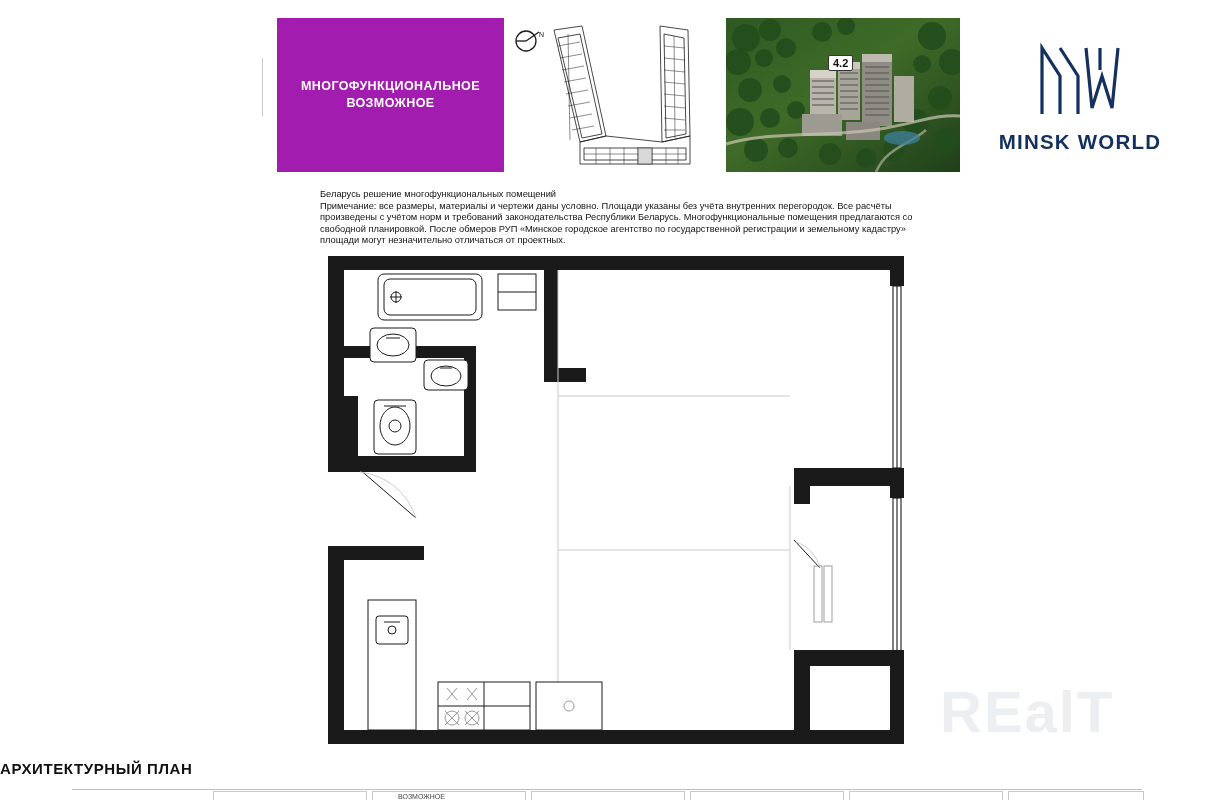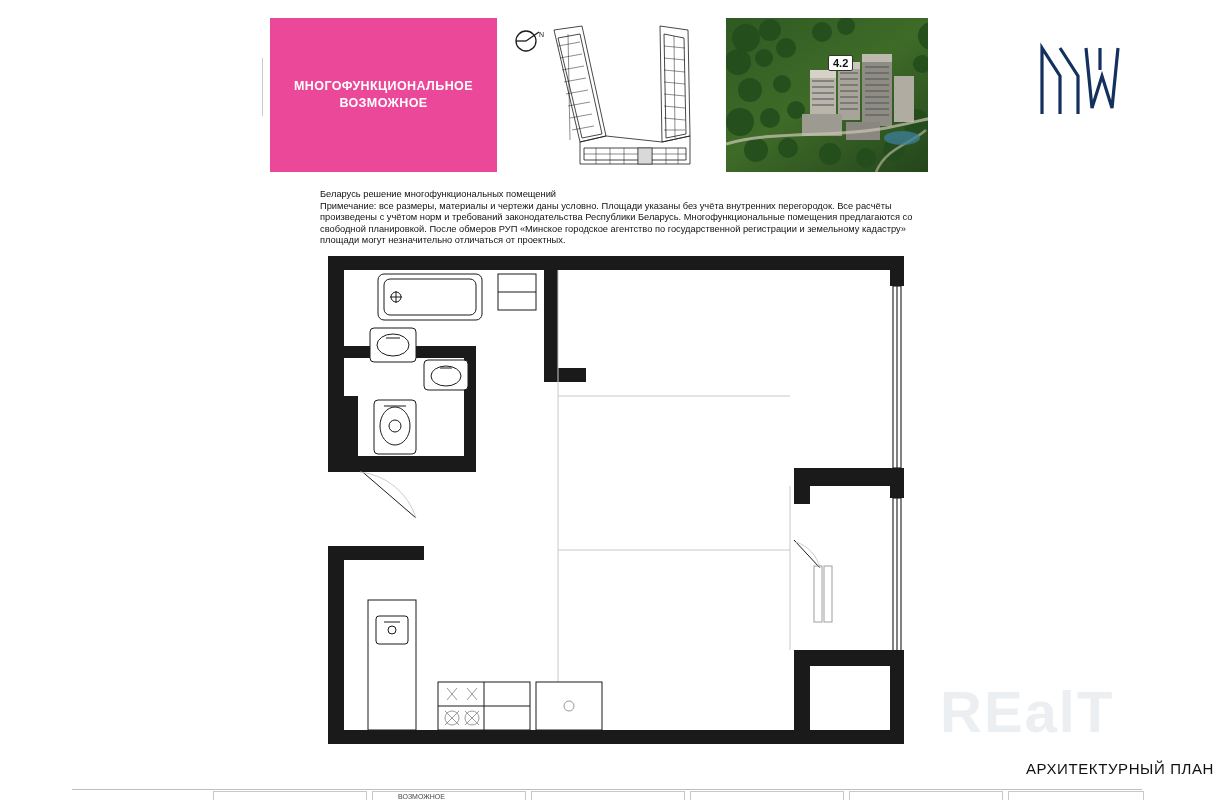--- a/index.html
+++ b/index.html
@@ -75,25 +75,25 @@
     left: 262px;
     top: 58px;
     width: 1px;
     height: 58px;
     background: #c9c9c9;
   }
 
   
   .blue-block {
     position: absolute;
-    left: 270px;
+    left: 277px;
     top: 18px;
     width: 227px;
     height: 154px;
-    background: #ec4899;
+    background: #a21caf;
     color: #ffffff;
     display: flex;
     align-items: center;
     justify-content: center;
     text-align: center;
   }
   .blue-block .txt {
     font-size: 12.5px;
     font-weight: bold;
     line-height: 17px;
@@ -114,21 +114,21 @@
     top: 12px;
     width: 34px;
     height: 26px;
   }
 
   
   .aerial {
     position: absolute;
     left: 726px;
     top: 18px;
-    width: 202px;
+    width: 234px;
     height: 154px;
     overflow: hidden;
     background: #1d3b1a;
   }
   .aerial .marker {
     position: absolute;
     left: 102px;
     top: 37px;
     background: #ffffff;
     border: 1px solid #333;
@@ -192,23 +192,23 @@
     letter-spacing: 2px;
     color: #eceff1;
     font-family: "Liberation Sans", sans-serif;
     user-select: none;
   }
   .caption {
     position: absolute;
     left: 0;
     top: 760px;
     width: 1214px;
-    text-align: right;
+    text-align: left;
     font-size: 15px;
-    font-weight: normal;
+    font-weight: bold;
     letter-spacing: 0.6px;
     color: #111111;
   }
 
   
   .bottom-rule {
     position: absolute;
     left: 72px;
     top: 789px;
     width: 1070px;
@@ -391,20 +391,21 @@
 
   <div class="mw-logo">
     <svg width="200" height="96" viewBox="0 0 200 96">
       <g fill="none" stroke="#13305e" stroke-width="3.2" stroke-linejoin="miter">
         <path d="M62 84 L62 18 L80 46 L80 84"></path>
         <path d="M80 18 L98 46 L98 84"></path>
         <path d="M106 18 L112 78 L122 46 L132 78 L138 18"></path>
         <path d="M120 18 L120 40"></path>
       </g>
     </svg>
+    <div class="mw-text">MINSK WORLD</div>
   </div>
 </div>
 
 <div class="note">
   <div class="line l1">Беларусь решение многофункциональных помещений</div>
   <div class="line">Примечание: все размеры, материалы и чертежи даны условно. Площади указаны без учёта внутренних перегородок. Все расчёты произведены с учётом норм и требований законодательства Республики Беларусь. Многофункциональные помещения предлагаются со свободной планировкой. После обмеров РУП «Минское городское агентство по государственной регистрации и земельному кадастру» площади могут незначительно отличаться от проектных.</div>
 </div>
 
 <div class="plan">
   <svg width="600" height="500" viewBox="0 0 600 500">

